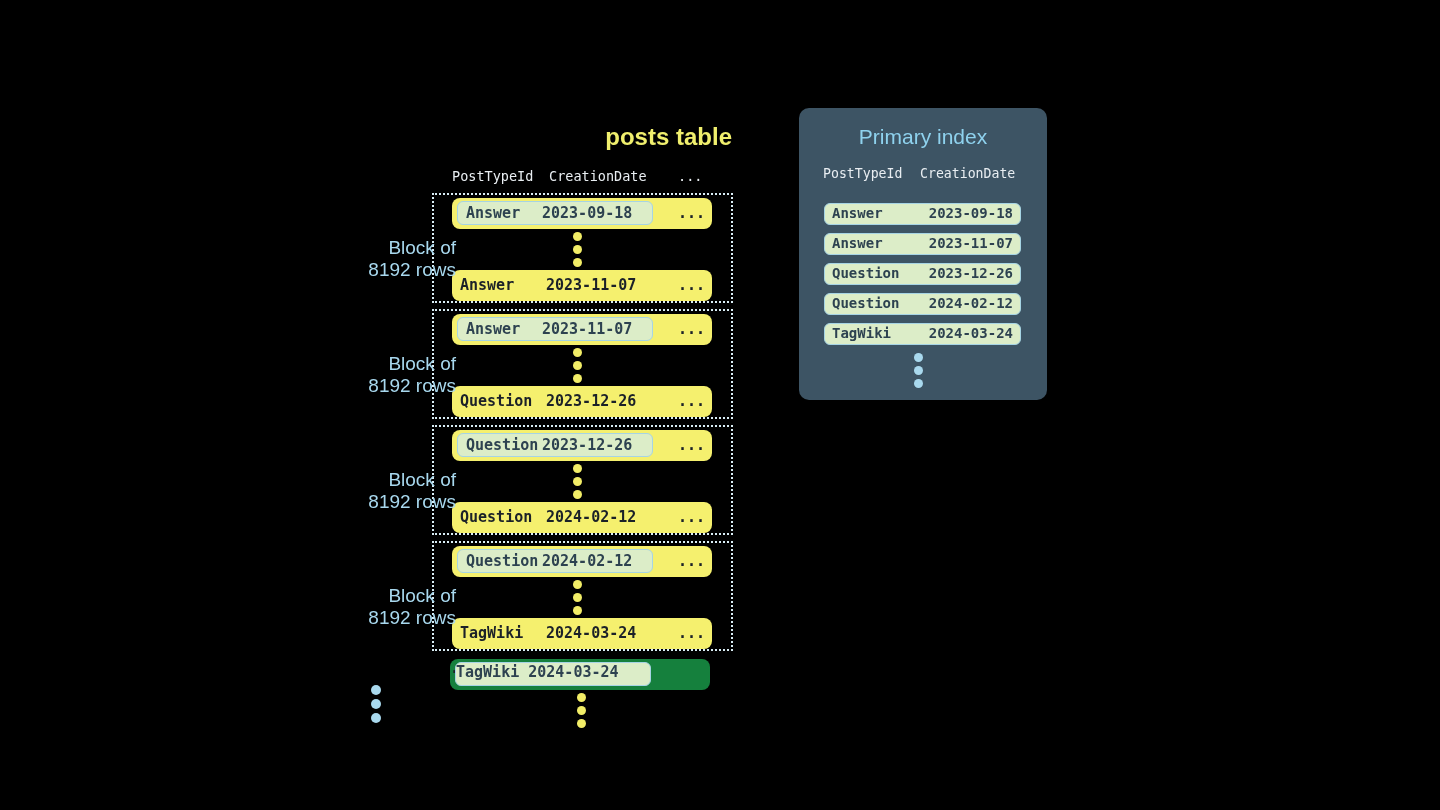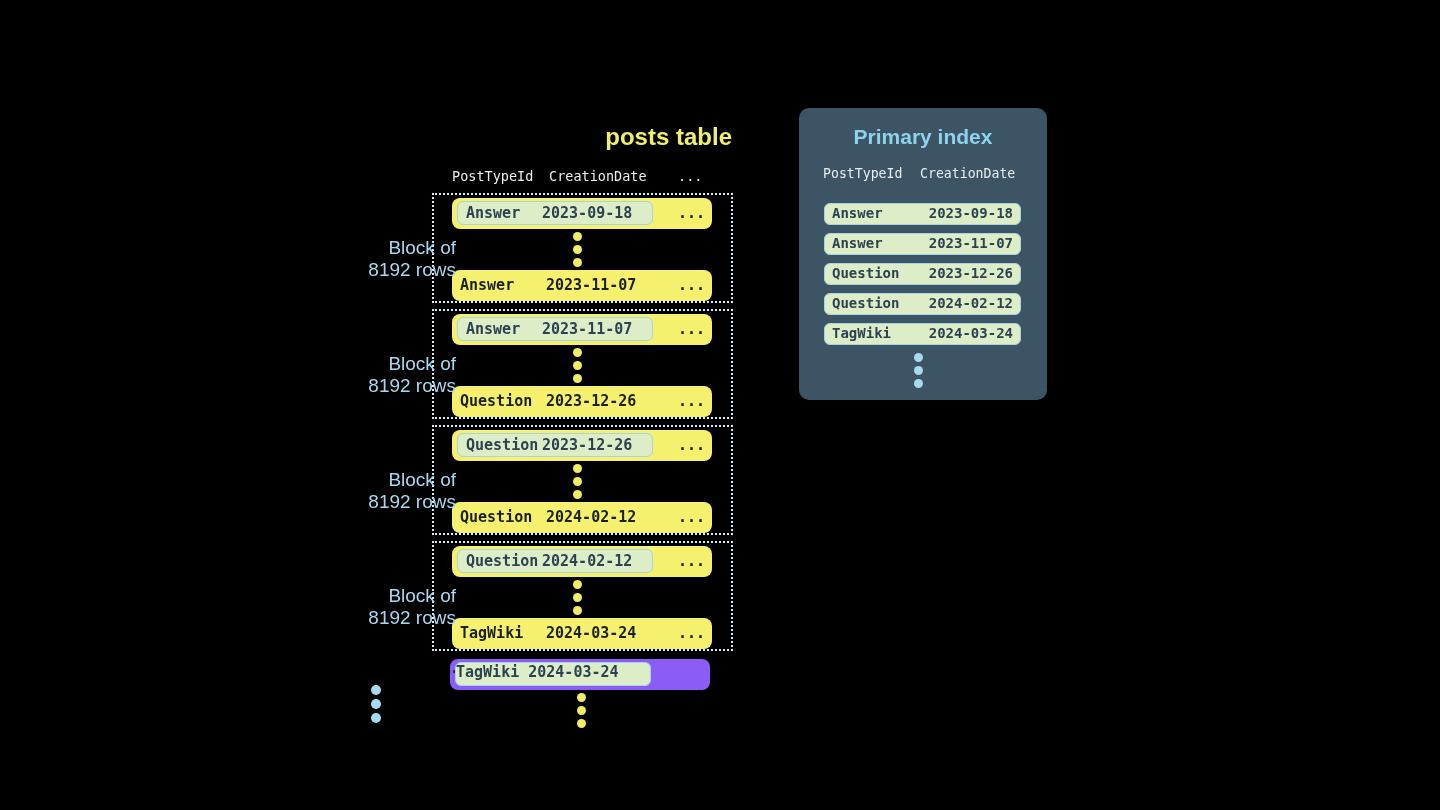--- a/index.html
+++ b/index.html
@@ -36,21 +36,21 @@
 
   .chip {
     position:absolute; left:5px; top:3px; width:196px; height:24px;
     background:#dcedc8; border:1.5px solid #a6d4e4; border-radius:6px;
     color:#2d4250;
   }
   .chip .c-type { left:8px; top:2px; }
   .chip .c-date { left:84px; top:2px; }
 
   .hang-row { position:absolute; left:450px; top:659px; width:260px; height:31px;
-    background:#8b5cf6; border-radius:8px;
+    background:#15803d; border-radius:8px;
     font-family:"DejaVu Sans Mono", monospace; font-weight:bold; font-size:15px;
     color:#1b2128; }
 
   .vdots { position:absolute; display:flex; flex-direction:column; gap:4px; }
   .vdots i { width:9px; height:9px; border-radius:50%; display:block; }
   .dots-yellow i { background:#f2ed67; }
   .dots-blue i { background:#a9d9ee; }
   .blk-dots { left:139px; top:37px; }
   .bottom-dots  { left:577px; top:693px; }
   .left-dots    { left:371px; top:685px; }
@@ -61,21 +61,21 @@
     font-size:19px; line-height:22px; color:#a8d8ee;
   }
   .lbl-0 { top:237px; } .lbl-1 { top:353px; } .lbl-2 { top:469px; } .lbl-3 { top:585px; }
 
   
   .panel {
     position:absolute; left:799px; top:108px; width:248px; height:292px;
     background:#3d5464; border-radius:10px;
   }
   .panel-title { position:absolute; top:17px; left:0; width:100%;
-    text-align:center; font-size:21px; font-weight:700; color:#8fd2ee; }
+    text-align:center; font-size:21px; font-weight:400; color:#8fd2ee; }
   .panel-headers { position:absolute; top:58px; left:0; width:100%;
     font-family:"DejaVu Sans Mono", monospace; font-size:13.2px; color:#e9eef2; }
   .panel-headers span { position:absolute; white-space:pre; }
   .p-hdr-c1 { left:24px; } .p-hdr-c2 { left:121px; }
 
   .index-row {
     position:absolute; left:25px; width:197px; height:22px;
     background:#dcedc8; border:1.5px solid #a6d4e4; border-radius:6px;
     font-family:"DejaVu Sans Mono", monospace; font-weight:bold; font-size:14px;
     color:#2d4250;

